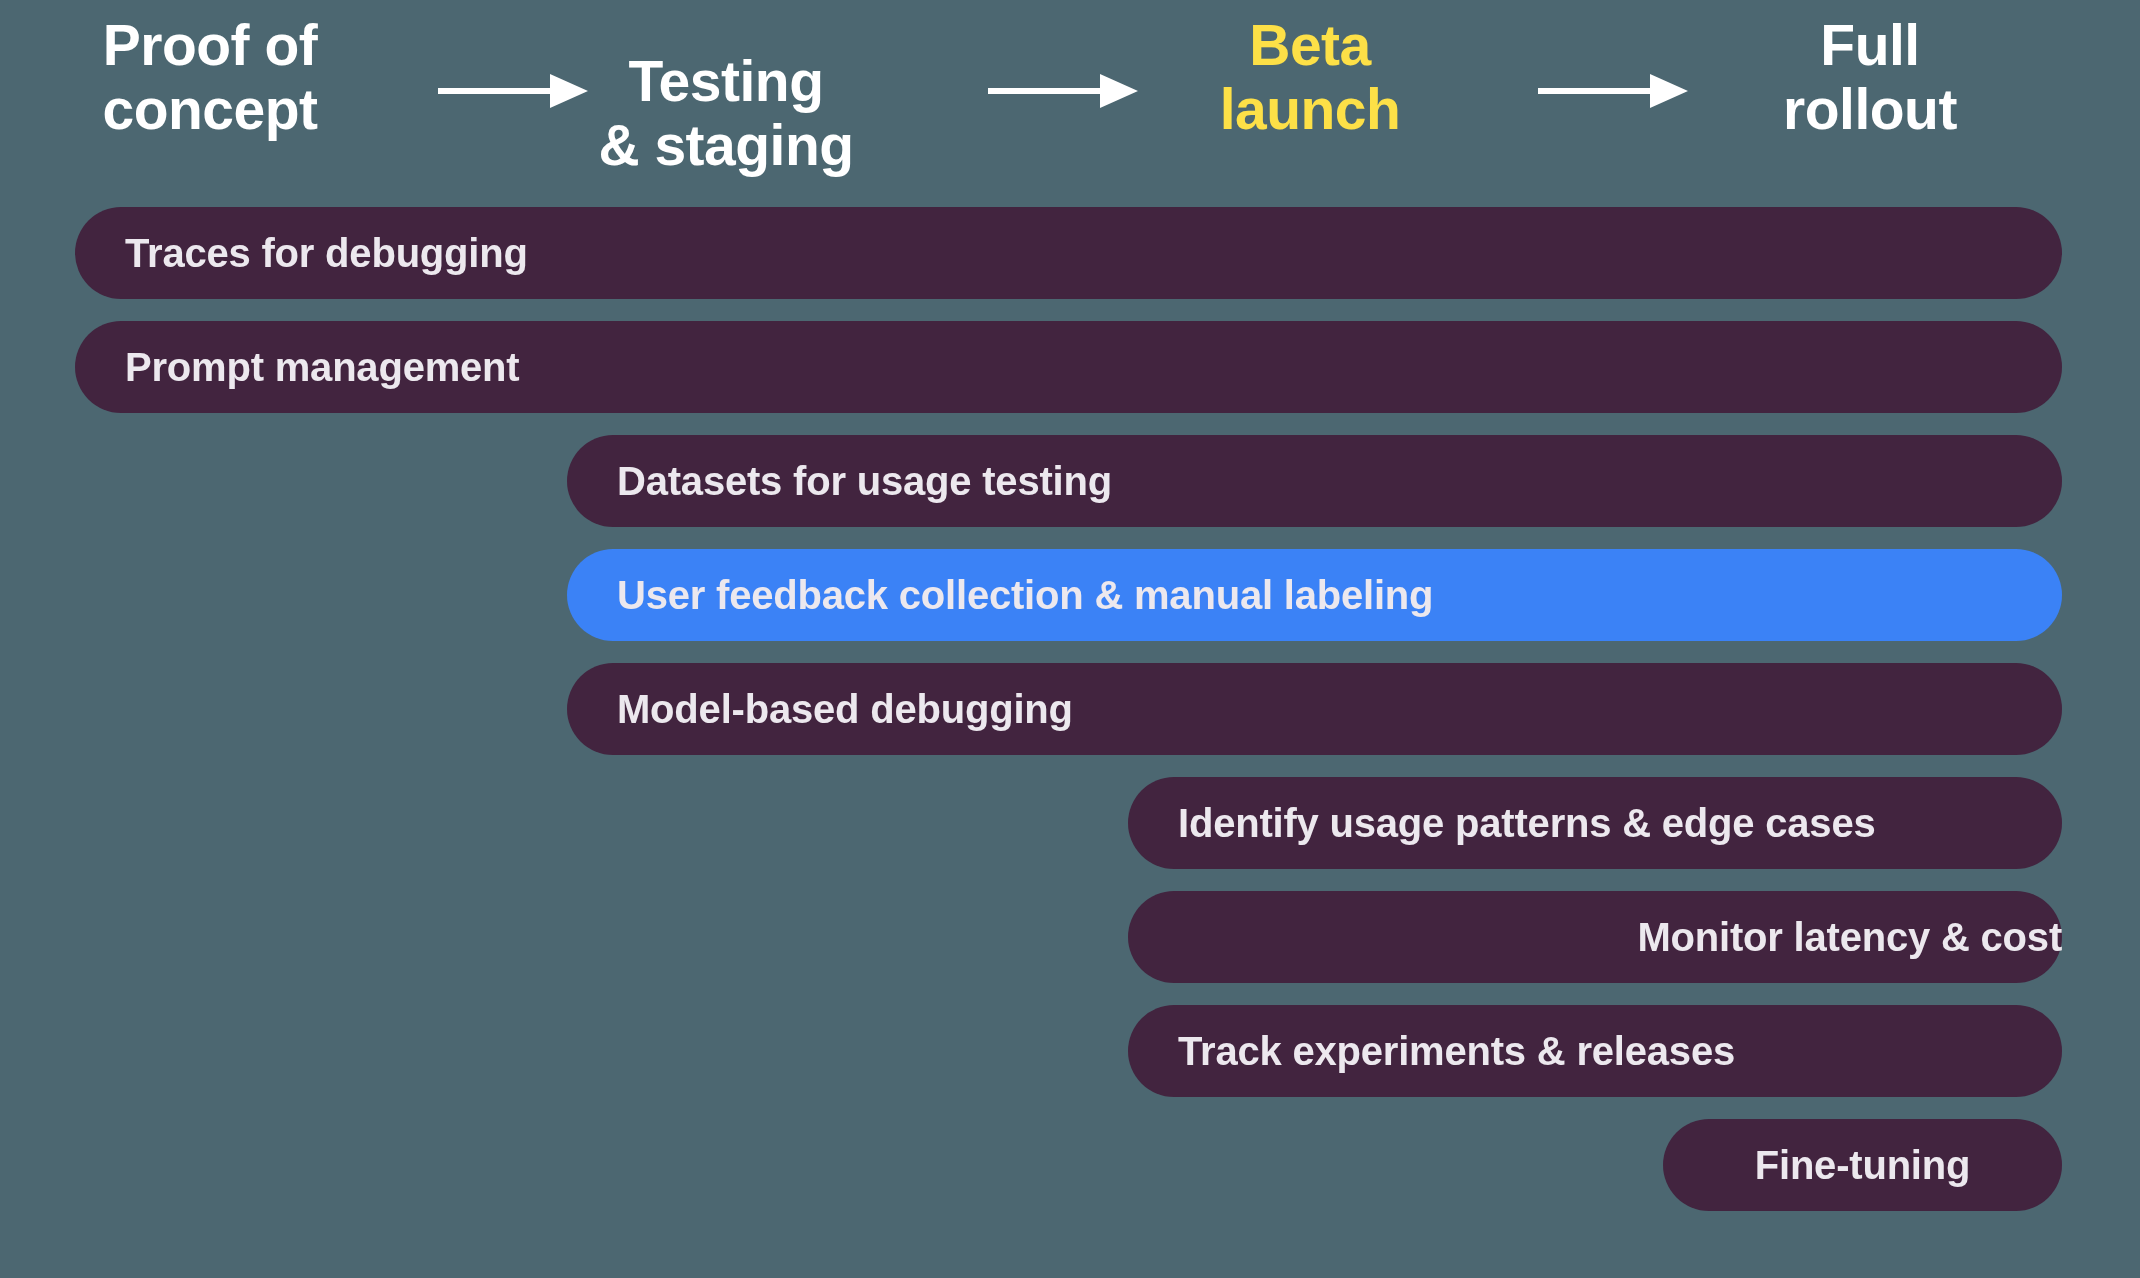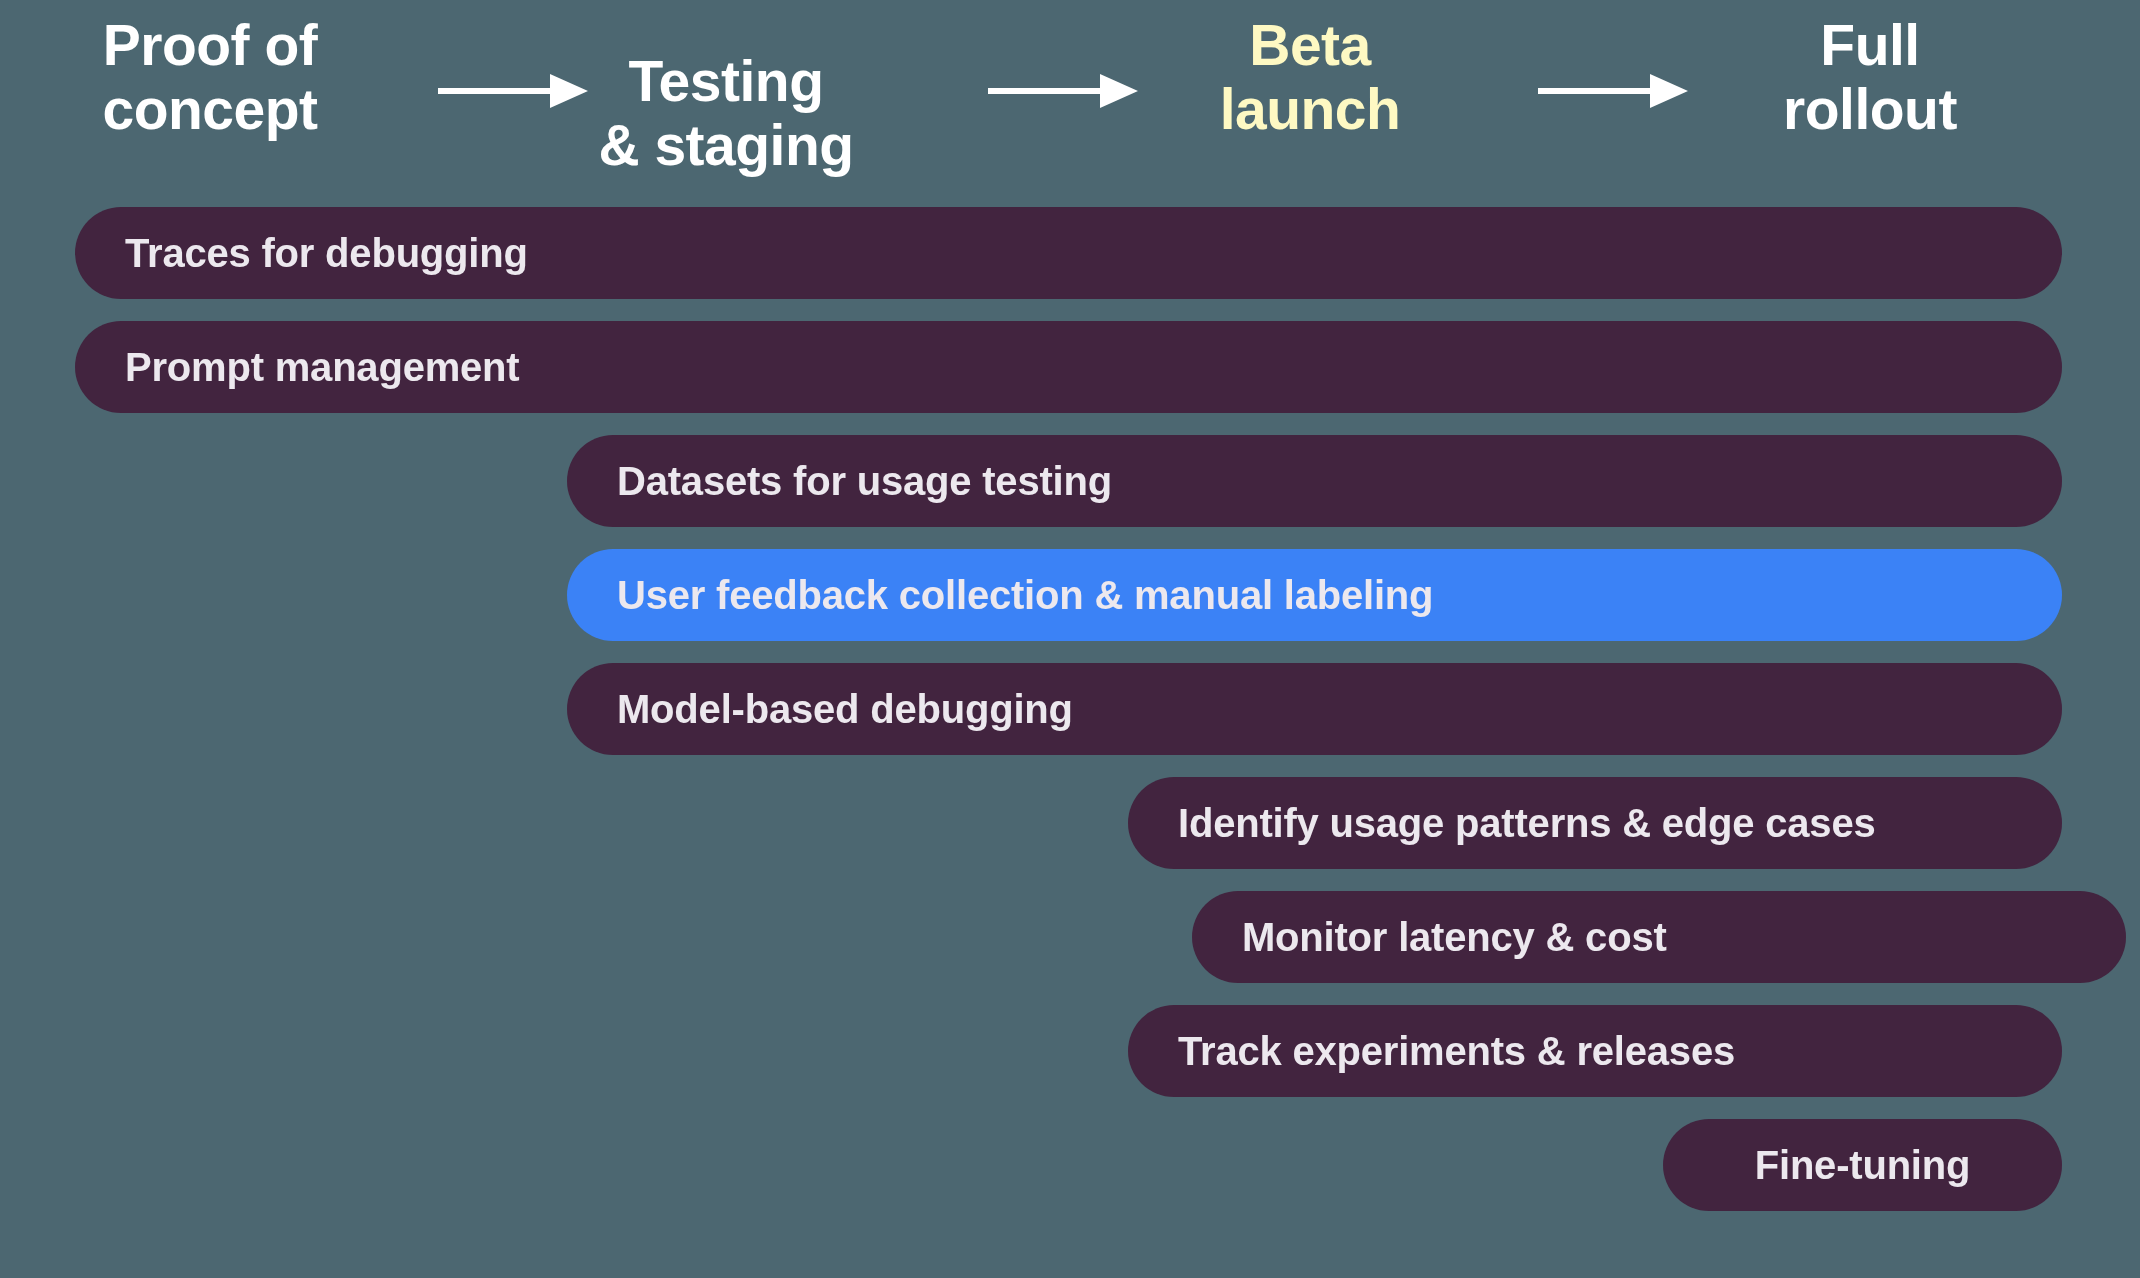--- a/index.html
+++ b/index.html
@@ -90,21 +90,21 @@
 </head>
 <body style="background: rgb(76, 103, 113);">
 
 <div id="stage" style="background: rgb(76, 103, 113);">
 
   <div class="phase-header">
     <div class="phase phase-0" style="color: rgb(255, 255, 255);">Proof of
 concept</div>
     <div class="phase phase-1" style="color: rgb(255, 255, 255);">Testing
 &amp; staging</div>
-    <div class="phase phase-2" style="color: #fef9c3;">Beta
+    <div class="phase phase-2" style="color: #fde047;">Beta
 launch</div>
     <div class="phase phase-3" style="color: rgb(255, 255, 255);">Full
 rollout</div>
 
     <div class="arrow arrow-0">
       <svg width="150" height="34" viewBox="0 0 150 34">
         <path d="M0 14 H112 V0 L150 17 L112 34 V20 H0 Z" fill="#ffffff"></path>
       </svg>
     </div>
     <div class="arrow arrow-1">
@@ -131,21 +131,21 @@
     </div>
     <div class="bar" style="left: 567px; top: 549px; width: 1495px; background: #3b82f6;">
       <span class="bar-label" style="color: rgb(236, 232, 238);">User feedback collection &amp; manual labeling</span>
     </div>
     <div class="bar" style="left: 567px; top: 663px; width: 1495px; background: rgb(66, 36, 63);">
       <span class="bar-label" style="color: rgb(236, 232, 238);">Model-based debugging</span>
     </div>
     <div class="bar" style="left: 1128px; top: 777px; width: 934px; background: rgb(66, 36, 63);">
       <span class="bar-label" style="color: rgb(236, 232, 238);">Identify usage patterns &amp; edge cases</span>
     </div>
-    <div class="bar" style="left: 1192px; top: 891px; width: 934px; background: rgb(66, 36, 63);">
+    <div class="bar" style="left: 1128px; top: 891px; width: 934px; background: rgb(66, 36, 63); justify-content: flex-end;">
       <span class="bar-label" style="color: rgb(236, 232, 238);">Monitor latency &amp; cost</span>
     </div>
     <div class="bar" style="left: 1128px; top: 1005px; width: 934px; background: rgb(66, 36, 63);">
       <span class="bar-label" style="color: rgb(236, 232, 238);">Track experiments &amp; releases</span>
     </div>
     <div class="bar" style="left: 1663px; top: 1119px; width: 399px; background: rgb(66, 36, 63);">
       <span class="bar-label is-centered" style="color: rgb(236, 232, 238);">Fine-tuning</span>
     </div>
   </div>
 

